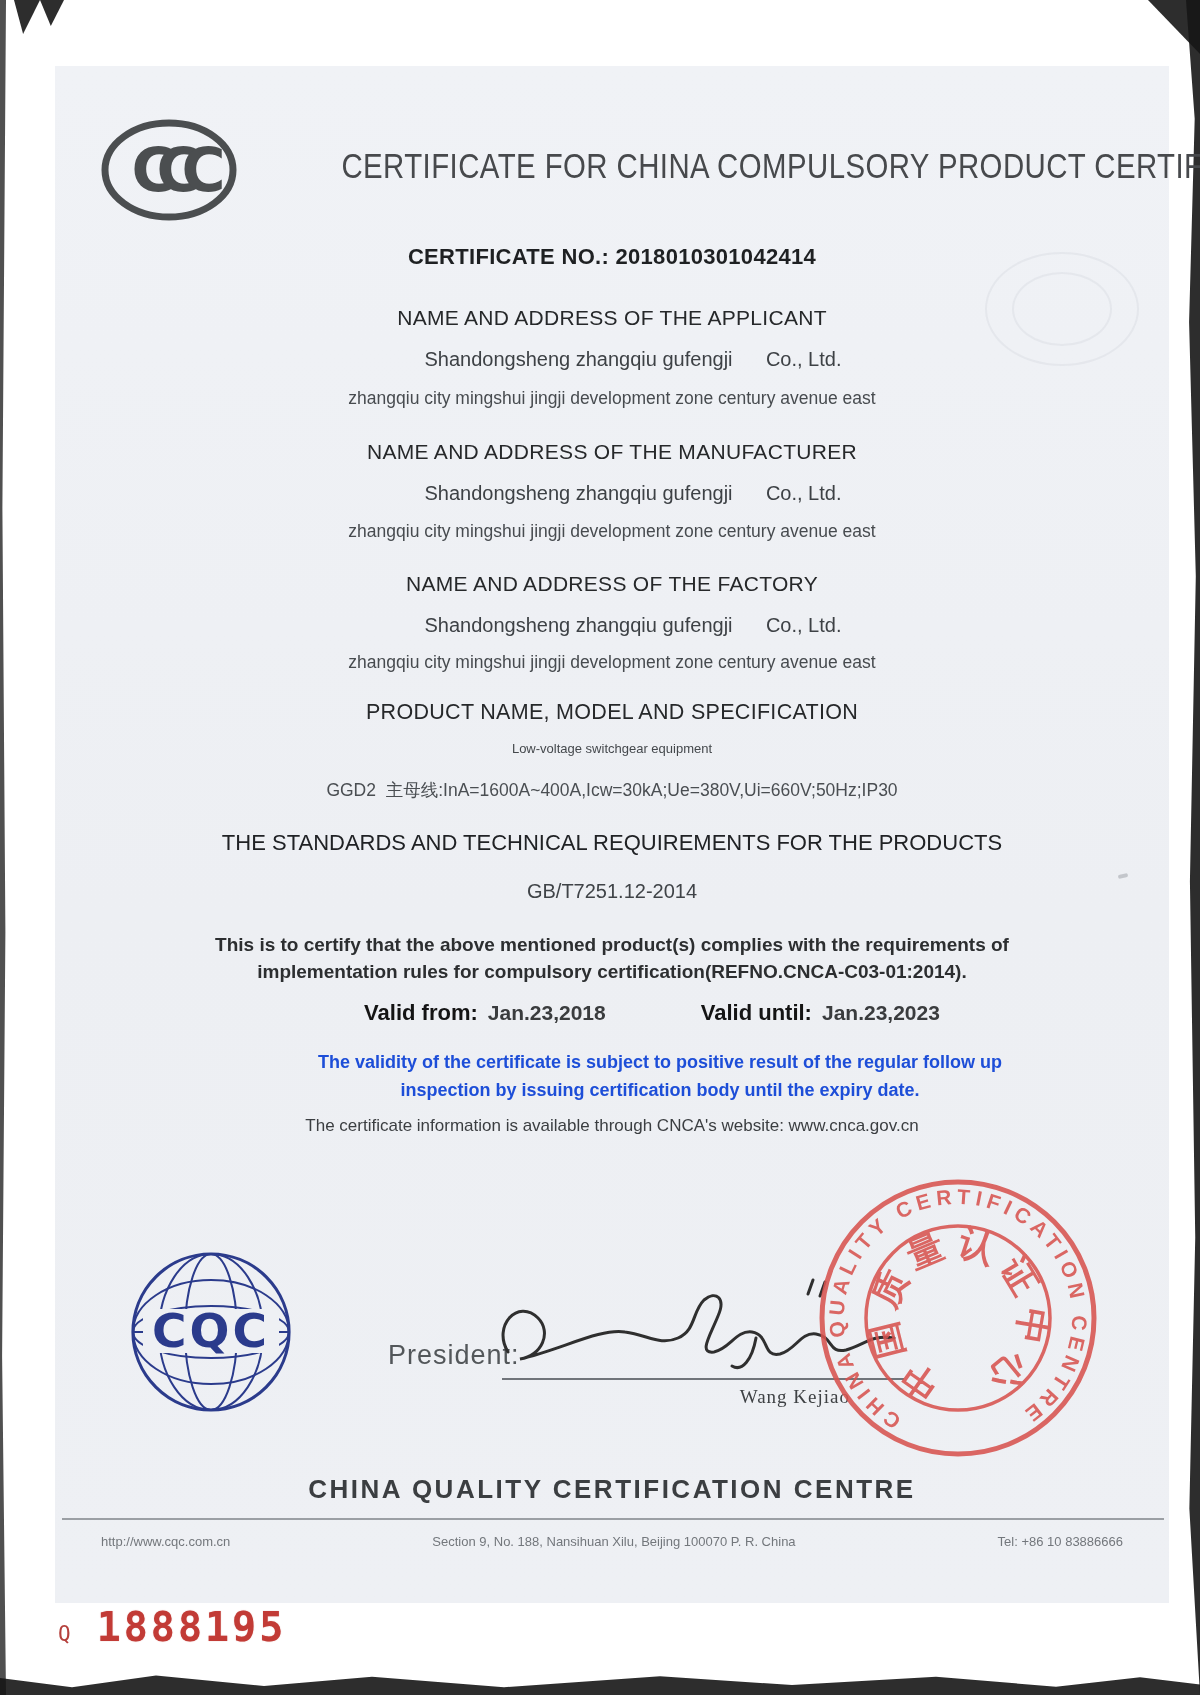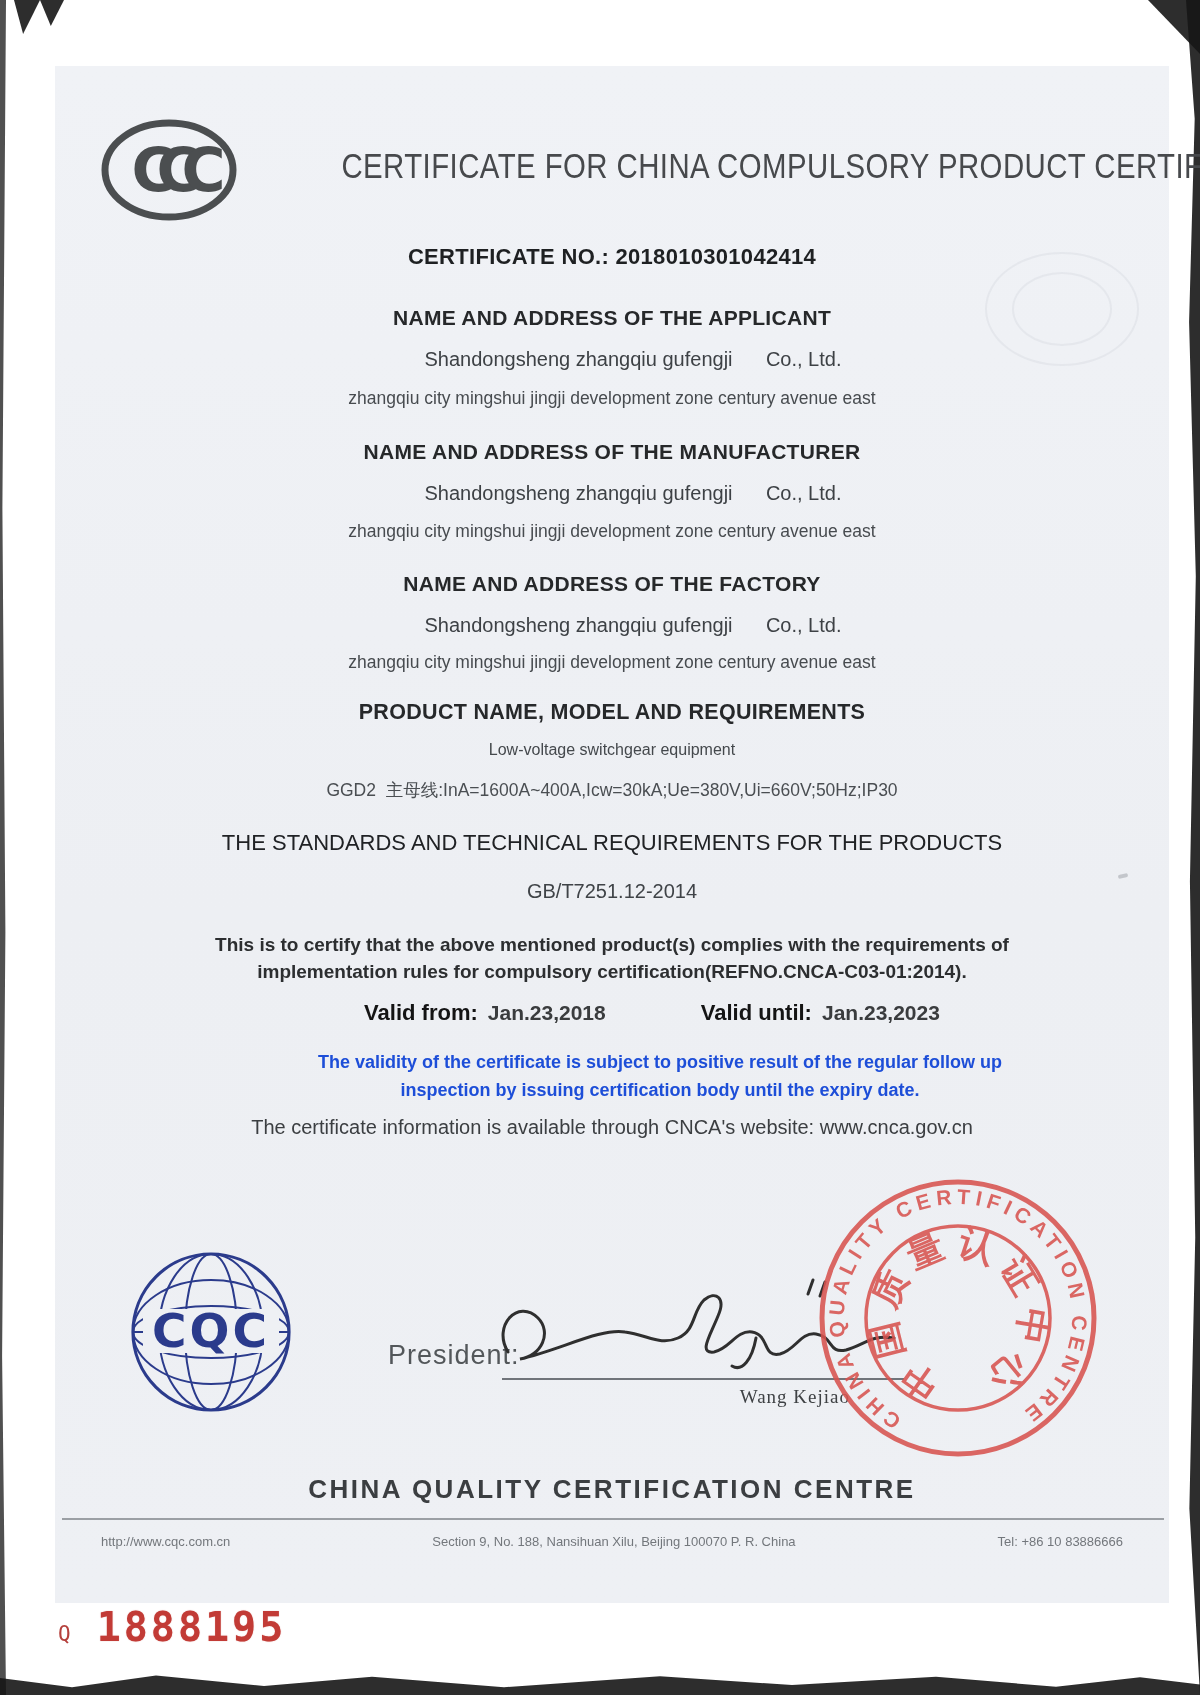--- a/index.html
+++ b/index.html
@@ -20,37 +20,37 @@
     clip-path:polygon(100% 0,0 0,62% 7%,22% 19%,70% 34%,28% 52%,66% 73%,24% 89%,100% 100%);}
   .art-bottom{left:0;bottom:0;width:1200px;height:26px;
     clip-path:polygon(0 100%,0 35%,6% 70%,13% 25%,22% 65%,31% 30%,42% 70%,55% 28%,66% 62%,78% 30%,88% 68%,95% 32%,100% 60%,100% 100%);}
   .art-left{left:0;top:0;width:6px;height:1695px;opacity:.75;
     clip-path:polygon(0 0,100% 0,40% 30%,90% 55%,35% 80%,100% 100%,0 100%);}
   
   .watermark{position:absolute;border:2px solid #b9bdc6;border-radius:50%;opacity:.18;}
   .speck{position:absolute;width:10px;height:4px;background:#9a9ea4;opacity:.5;border-radius:2px;}
   
   .row{position:absolute;left:55px;width:1114px;text-align:center;color:#3d4145;}
-  .h-main{font-weight:bold;font-size:21px;color:#26282a;letter-spacing:.3px;}
+  .h-main{font-weight:normal;font-size:21px;color:#26282a;letter-spacing:.3px;}
   .party-name{font-size:20px;color:#3d4145;white-space:pre;padding-left:21px;}
   .party-addr{font-size:17.5px;color:#474b4f;}
   .title-row{position:absolute;left:248px;top:146px;width:902px;text-align:center;}
   .title-inner{display:inline-block;transform:scaleX(.84);transform-origin:center;
     font-size:35px;color:#47494c;letter-spacing:.5px;white-space:nowrap;}
   .certno{font-size:22px;font-weight:bold;color:#1e2022;letter-spacing:.3px;}
-  .prod-name{font-size:16px;color:#44484c;}
+  .prod-name{font-size:13px;color:#44484c;}
   .prod-spec{font-size:17.5px;color:#4a4e52;white-space:pre;}
   .std-h{font-size:22px;font-weight:normal;color:#202225;}
   .std-v{font-size:20px;color:#3f4347;}
   .statement{font-size:19px;font-weight:bold;color:#2c2e30;line-height:27px;white-space:pre-line;}
   .validrow{display:flex;justify-content:center;gap:95px;}
   .valid-label{font-size:22px;font-weight:bold;color:#141414;}
   .valid-value{font-size:21px;font-weight:bold;color:#3a3c3e;margin-left:10px;}
   .follow{font-size:18px;font-weight:bold;color:#1d4ed8;line-height:28px;white-space:pre-line;margin-left:48px;}
-  .cnca{font-size:20px;color:#3b3e41;}
+  .cnca{font-size:17px;color:#3b3e41;}
   
   .president{position:absolute;left:388px;top:1340px;font-size:27px;color:#53575a;letter-spacing:1px;}
   .sig-line{position:absolute;left:502px;top:1378px;width:402px;height:2px;background:#70747a;}
   .sig-name{position:absolute;left:560px;top:1386px;width:290px;text-align:right;
     font-family:"Liberation Serif",serif;font-size:19px;color:#3e4144;letter-spacing:1px;}
   
   .footer-org{position:absolute;left:55px;top:1474px;width:1114px;text-align:center;
     font-size:26px;font-weight:bold;letter-spacing:2.5px;color:#3b3e41;}
   .footer-rule{position:absolute;left:62px;top:1518px;width:1102px;height:2px;background:#9b9fa4;}
   .footer-row{position:absolute;left:55px;top:1534px;width:1114px;box-sizing:border-box;
@@ -94,21 +94,21 @@
 <div class="row party-addr" style="top:388px;">zhangqiu city mingshui jingji development zone century avenue east</div>
 
 <div class="row h-main" style="top:440px;">NAME AND ADDRESS OF THE MANUFACTURER</div>
 <div class="row party-name" style="top:482px;">Shandongsheng zhangqiu gufengji      Co., Ltd.</div>
 <div class="row party-addr" style="top:521px;">zhangqiu city mingshui jingji development zone century avenue east</div>
 
 <div class="row h-main" style="top:572px;">NAME AND ADDRESS OF THE FACTORY</div>
 <div class="row party-name" style="top:614px;">Shandongsheng zhangqiu gufengji      Co., Ltd.</div>
 <div class="row party-addr" style="top:652px;">zhangqiu city mingshui jingji development zone century avenue east</div>
 
-<div class="row h-main" style="top:700px;font-size:21.5px;">PRODUCT NAME, MODEL AND REQUIREMENTS</div>
+<div class="row h-main" style="top:700px;font-size:21.5px;">PRODUCT NAME, MODEL AND SPECIFICATION</div>
 <div class="row prod-name" style="top:741px;">Low-voltage switchgear equipment</div>
 <div class="row prod-spec" style="top:778px;">GGD2  主母线:InA=1600A~400A,Icw=30kA;Ue=380V,Ui=660V;50Hz;IP30</div>
 
 <div class="row std-h" style="top:830px;">THE STANDARDS AND TECHNICAL REQUIREMENTS FOR THE PRODUCTS</div>
 <div class="row std-v" style="top:880px;">GB/T7251.12-2014</div>
 
 <div class="row statement" style="top:925px;margin-top:6px;">This is to certify that the above mentioned product(s) complies with the requirements of
 implementation rules for compulsory certification(REFNO.CNCA-C03-01:2014).</div>
 
 <div class="row validrow" style="top:1000px;padding-left:40px;">

